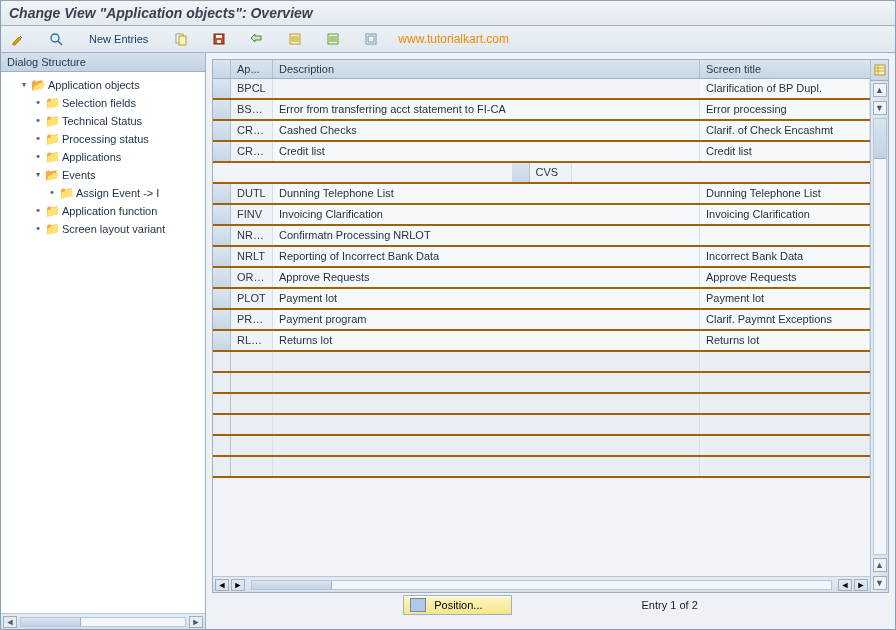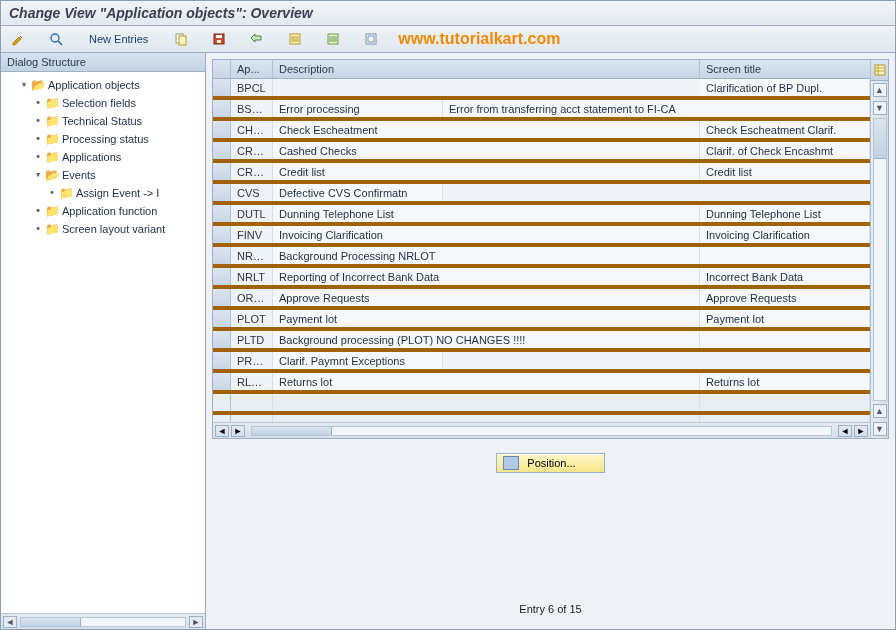--- a/index.html
+++ b/index.html
@@ -3,21 +3,21 @@
 <meta charset="utf-8">
 <style>
   * { box-sizing: border-box; margin: 0; padding: 0; }
   html, body { width: 896px; height: 630px; font-family: Arial, sans-serif; font-size: 11px; background: #fff; overflow: hidden; }
   .window { width: 896px; height: 630px; border: 1px solid #8aa0b8; display: flex; flex-direction: column; }
   .titlebar { background: linear-gradient(#f2f4f7,#e2e9f0); padding: 4px 8px; border-bottom: 1px solid #aab; }
   .titlebar h1 { font-size: 14px; font-style: italic; font-weight: bold; color: #3a3f52; }
   .toolbar { display: flex; align-items: center; gap: 20px; padding: 4px 8px; background: linear-gradient(#eef2f6,#e0e7ef); border-bottom: 1px solid #9fb0c4; }
   .tbtn { width: 18px; height: 18px; display: inline-flex; align-items: center; justify-content: center; border:1px solid transparent; border-radius:2px; cursor:pointer; color:#2c4d72; }
   .linkbtn { color:#1a3e6e; cursor:pointer; padding:2px 4px; }
-  .watermark { color:#f38a00; font-weight:bold; font-size:16px; margin-left:-2px; letter-spacing:0px; }
+  .watermark { color:#f38a00; font-weight:normal; font-size:12px; margin-left:-2px; letter-spacing:0px; }
   .body { flex:1; display:flex; min-height:0; }
   
   .leftpanel { width: 205px; border-right:1px solid #9fb0c4; display:flex; flex-direction:column; background:#f5f8fb; }
   .panel-head { background:linear-gradient(#d6e1ec,#c3d3e4); padding:3px 6px; font-weight:normal; color:#2b3a4a; border-bottom:1px solid #9fb0c4; }
   .tree { flex:1; overflow:auto; padding:4px 0 4px 4px; background:#fff; }
   .tree ul { list-style:none; padding-left:14px; }
   .tree li { white-space:nowrap; line-height:18px; }
   .tree .row { display:flex; align-items:center; gap:2px; cursor:pointer; }
   .tree .tw { width:10px; text-align:center; color:#667; font-family:monospace; }
   .tree .fld { font-size:12px; }
@@ -32,34 +32,34 @@
   .rightpanel { flex:1; display:flex; flex-direction:column; background:#eef2f6; padding:6px 6px 4px 6px; min-width:0; }
   .grid-wrap { flex:1; display:flex; border:1px solid #9fb0c4; background:#e8eef4; min-height:0; }
   .grid-main { flex:1; display:flex; flex-direction:column; min-width:0; }
   .grid-head { display:flex; background:linear-gradient(#dbe5ef,#c7d6e6); border-bottom:1px solid #9fb0c4; }
   .gh { padding:3px 6px; border-right:1px solid #b2c1d2; color:#2b3a4a; overflow:hidden; text-overflow:ellipsis; white-space:nowrap; }
   .col-sel { width:18px; }
   .col-app { width:42px; }
   .col-desc { flex:1; }
   .col-title { width:170px; border-right:none; }
   .grid-body { flex:1; overflow:hidden; background:#f0f4f8; }
-  .gr { display:flex; height:21px; border-bottom:4px solid #a16207; align-items:stretch; }
+  .gr { display:flex; height:21px; border-bottom:2px solid #a16207; align-items:stretch;justify-content:center; }
   .gc { padding:3px 6px; border-right:1px solid #d7e0ea; background:#f6f9fc; overflow:hidden; white-space:nowrap; text-overflow:ellipsis; color:#1f2d3d; }
   .gc.col-sel { background:linear-gradient(#dbe5ef,#c7d6e6); border-right:1px solid #b2c1d2; cursor:pointer; }
   .gc.col-app { background:#eef3f8; color:#334; }
   .gr:first-child .gc.col-desc { background:#bcd0ea;margin-top:24px; }
   .gr.empty .gc { background:#e8eef4; }
   .grid-hfoot { height:16px; background:linear-gradient(#e4ebf2,#d5dfe9); border-top:1px solid #b9c6d6; display:flex; align-items:center; padding:0 2px; gap:2px; }
   .grid-vsb { width:18px; background:linear-gradient(90deg,#e4ebf2,#d5dfe9); border-left:1px solid #b2c1d2; display:flex; flex-direction:column; align-items:center; }
   .grid-vsb .corner { width:100%; height:21px; background:linear-gradient(#dbe5ef,#c7d6e6); border-bottom:1px solid #9fb0c4; display:flex; align-items:center; justify-content:center; color:#53647a; cursor:pointer; }
   .grid-vsb .vbtn { width:14px; height:14px; margin:2px 0; border:1px solid #9fb0c4; background:#eef3f8; display:flex; align-items:center; justify-content:center; font-size:9px; color:#556; cursor:pointer; }
   .grid-vsb .vtrack { flex:1; width:14px; background:#f2f5f9; border:1px solid #b9c6d6; margin:1px 0; position:relative; }
   .grid-vsb .vthumb { position:absolute; top:0; left:0; width:100%; height:40px; background:linear-gradient(#d9e4ef,#c2d2e3); border-bottom:1px solid #9fb0c4; }
   
-  .footer { display:flex; align-items:center; justify-content:space-between; gap:130px; padding:14px 0 10px;flex-direction:column; }
+  .footer { display:flex; align-items:center; justify-content:center; gap:130px; padding:2px 0 10px; }
   .posbtn { display:flex; align-items:center; border:1px solid #9fb0c4; background:linear-gradient(#fdf6c7,#f6e68a); padding:2px 28px 2px 6px; gap:8px; cursor:pointer; box-shadow:0 1px 0 #fff inset; }
   .posbtn .ico { width:16px; height:14px; background:#b2c8e8; border:1px solid #6e89ad; }
   .entry-txt { color:#222; }
   svg { display:block; }
 </style>
 </head>
 <body>
 
 <div class="window">
 
@@ -216,62 +216,55 @@
           <div class="grid-body" id="grid-body">
               <div class="gr">
                 <div class="gc col-sel"></div>
                 <div class="gc col-app">BPCL</div>
                 <div class="gc col-desc">Business Partner Duplicates</div>
                 <div class="gc col-title">Clarification of BP Dupl.</div>
               </div>
               <div class="gr">
                 <div class="gc col-sel"></div>
                 <div class="gc col-app">BSTM</div>
+                <div class="gc col-desc">Error from transferring acct statement to FI-CA</div>
                 <div class="gc col-title">Error processing</div>
-                <div class="gc col-desc">Error from transferring acct statement to FI-CA</div>
-              </div>
-              <div class="gr">
-                <div class="gc col-sel"></div>
-                <div class="gc col-app">CHES</div>
-                <div class="gc col-desc">Check Escheatment</div>
-                <div class="gc col-title">Check Escheatment Clarif.</div>
               </div>
               <div class="gr">
                 <div class="gc col-sel"></div>
                 <div class="gc col-app">CRCL</div>
                 <div class="gc col-desc">Cashed Checks</div>
                 <div class="gc col-title">Clarif. of Check Encashmt</div>
               </div>
               <div class="gr">
                 <div class="gc col-sel"></div>
                 <div class="gc col-app">CRPO</div>
                 <div class="gc col-desc">Credit list</div>
                 <div class="gc col-title">Credit list</div>
               </div>
               <div class="gr">
                 <div class="gc col-sel"></div>
                 <div class="gc col-app">CVS</div>
-                <div class="gc col-title">Defective CVS Confirmatn</div>
               </div>
               <div class="gr">
                 <div class="gc col-sel"></div>
                 <div class="gc col-app">DUTL</div>
                 <div class="gc col-desc">Dunning Telephone List</div>
                 <div class="gc col-title">Dunning Telephone List</div>
               </div>
               <div class="gr">
                 <div class="gc col-sel"></div>
                 <div class="gc col-app">FINV</div>
                 <div class="gc col-desc">Invoicing Clarification</div>
                 <div class="gc col-title">Invoicing Clarification</div>
               </div>
               <div class="gr">
                 <div class="gc col-sel"></div>
                 <div class="gc col-app">NRLD</div>
-                <div class="gc col-desc">Background Processing NRLOT</div>
+                <div class="gc col-desc">Confirmatn Processing NRLOT</div>
                 <div class="gc col-title"></div>
               </div>
               <div class="gr">
                 <div class="gc col-sel"></div>
                 <div class="gc col-app">NRLT</div>
                 <div class="gc col-desc">Reporting of Incorrect Bank Data</div>
                 <div class="gc col-title">Incorrect Bank Data</div>
               </div>
               <div class="gr">
                 <div class="gc col-sel"></div>
@@ -280,27 +273,22 @@
                 <div class="gc col-title">Approve Requests</div>
               </div>
               <div class="gr">
                 <div class="gc col-sel"></div>
                 <div class="gc col-app">PLOT</div>
                 <div class="gc col-desc">Payment lot</div>
                 <div class="gc col-title">Payment lot</div>
               </div>
               <div class="gr">
                 <div class="gc col-sel"></div>
-                <div class="gc col-app">PLTD</div>
-                <div class="gc col-desc">Background processing (PLOT) NO CHANGES !!!!</div>
-                <div class="gc col-title"></div>
-              </div>
-              <div class="gr">
-                <div class="gc col-sel"></div>
                 <div class="gc col-app">PRUN</div>
+                <div class="gc col-desc">Payment program</div>
                 <div class="gc col-title">Clarif. Paymnt Exceptions</div>
               </div>
               <div class="gr">
                 <div class="gc col-sel"></div>
                 <div class="gc col-app">RLOT</div>
                 <div class="gc col-desc">Returns lot</div>
                 <div class="gc col-title">Returns lot</div>
               </div>
               <div class="gr empty">
                 <div class="gc col-sel"></div>
@@ -364,18 +352,18 @@
           <span class="vbtn">▲</span>
           <span class="vbtn">▼</span>
         </div>
       </div>
 
       <div class="footer">
         <div class="posbtn">
           <span class="ico"></span>
           <span>Position...</span>
         </div>
-        <span class="entry-txt">Entry 6 of 15</span>
+        <span class="entry-txt">Entry 1 of 2</span>
       </div>
     </div>
 
   </div>
 </div>
 
 </body></html>

